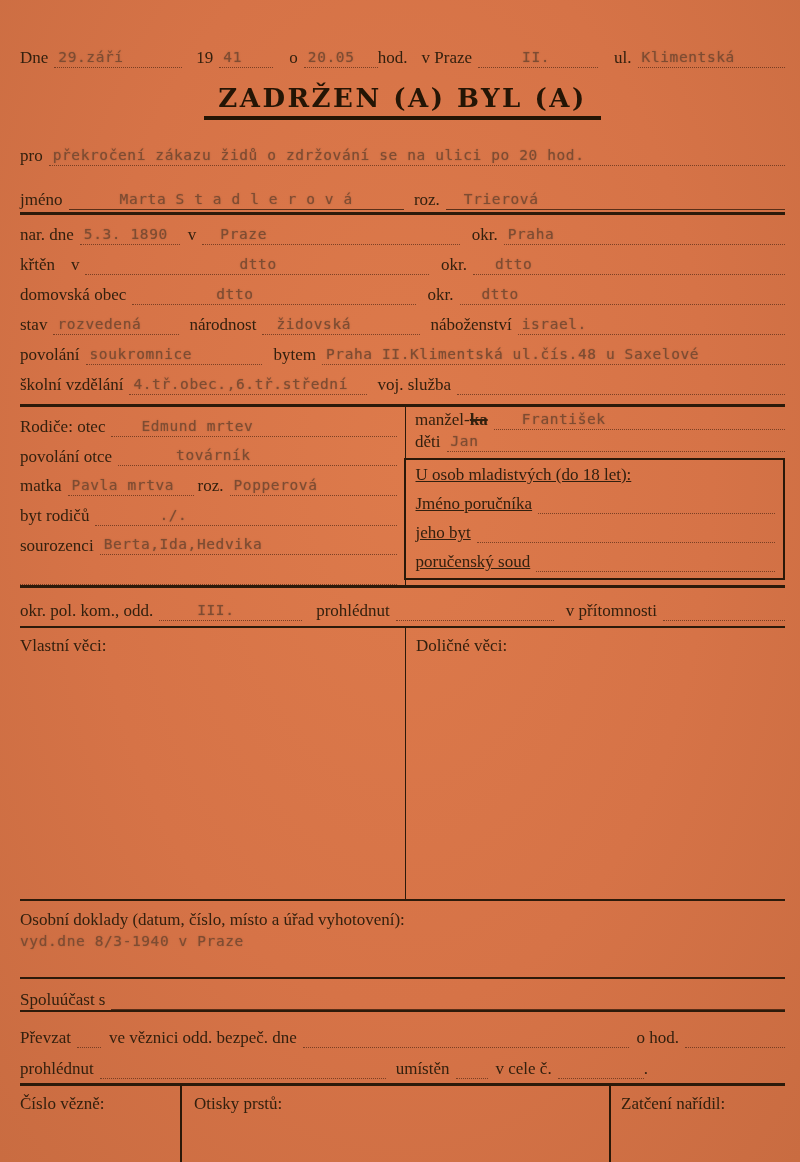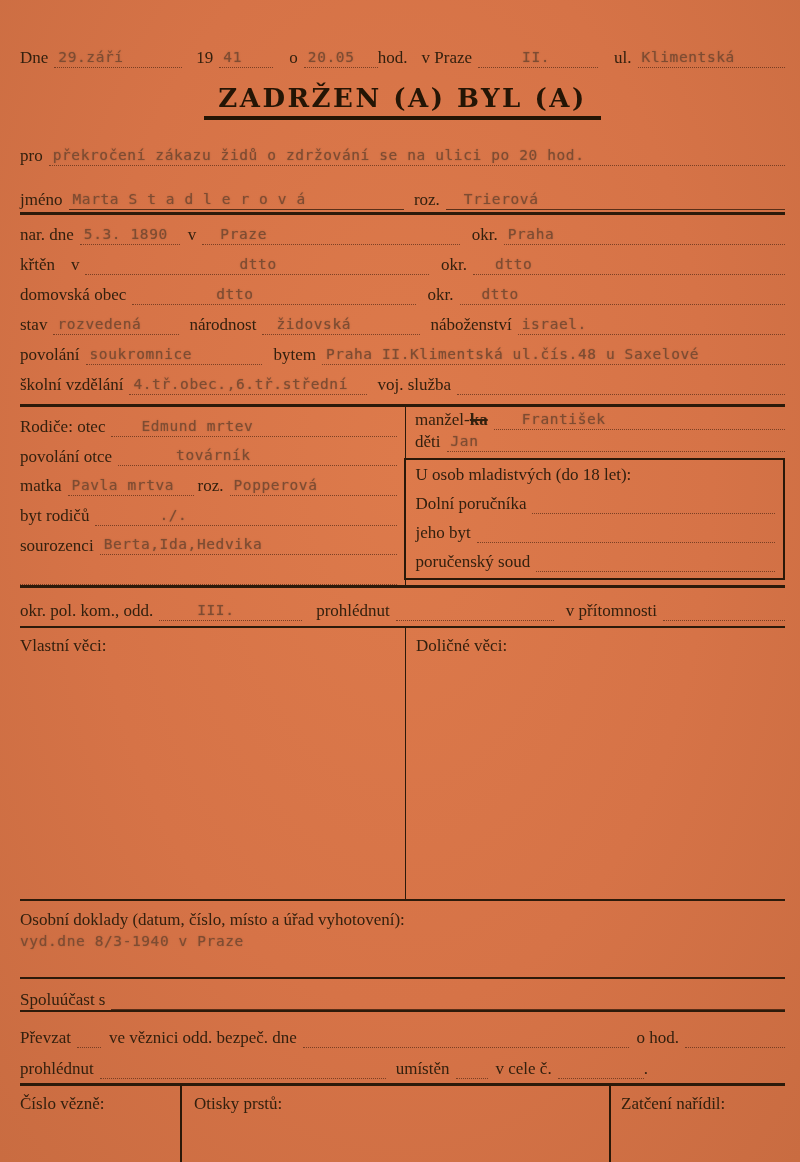--- a/index.html
+++ b/index.html
@@ -49,21 +49,21 @@
   }
   .sec-pro{height:46px;}
   .sec-jmeno{height:49px;}
   .ident-row{height:30px;}
   .sec-family{height:178px;display:flex;}
   .fam-left{flex:0 0 385px;display:flex;flex-direction:column;padding-right:8px;box-sizing:border-box;}
   .fam-right{flex:1 1 auto;border-left:1.5px solid #2c1a0a;display:flex;flex-direction:column;padding-left:9px;box-sizing:border-box;}
   .fam-row{height:30px;display:flex;align-items:flex-end;}
   .minors-box{
     border:2.5px solid #2a1808;margin:6px 0 5px -11.5px;padding:2px 8px 6px 10px;
-    display:flex;flex-direction:column;flex:1 1 auto;
+    display:flex;flex-direction:column;flex:1 1 auto;text-decoration:underline;
   }
   .minors-title{font-size:17px;padding-top:3px;}
   .minors-row{height:29px;display:flex;align-items:flex-end;}
   .sec-provedl{height:30px;}
   .sec-kom{height:33px;margin-bottom:5px;}
   .sec-items{height:271px;display:flex;margin-top:0;}
   .items-left{flex:0 0 385px;padding-top:8px;box-sizing:border-box;}
   .items-right{flex:1 1 auto;border-left:1.5px solid #2c1a0a;padding:8px 0 0 10px;box-sizing:border-box;}
   .sec-docs{height:76px;padding-top:9px;box-sizing:border-box;font-size:17px;}
   .docs-line{display:flex;align-items:baseline;}
@@ -101,21 +101,21 @@
   </div>
 
   <div class="sec-pro row">
     <span class="lbl">pro</span>
     <span class="fill"><span class="typed">překročení zákazu židů o zdržování se na ulici po 20 hod.</span></span>
   </div>
 
   <div class="sec-jmeno">
     <div class="row" style="height:44px;">
       <span class="lbl">jméno</span>
-      <span class="fill solid" style="flex:1.35;"><span class="typed">Marta  S t a d l e r o v á</span></span>
+      <span class="fill solid" style="flex:1.35;text-align:center;"><span class="typed">Marta  S t a d l e r o v á</span></span>
       <span class="lbl" style="padding-left:10px;">roz.</span>
       <span class="fill solid"><span class="typed" style="padding-left:14px;">Trierová</span></span>
     </div>
     <div class="rule-heavy" style="margin-top:2px;"></div>
   </div>
 
   <div class="row ident-row">
     <span class="lbl">nar. dne</span>
     <span class="fill fw" style="flex-basis:92px;"><span class="typed">5.3. 1890</span></span>
     <span class="lbl" style="padding-left:8px;">v</span>
@@ -197,21 +197,21 @@
         <span class="lbl"><span>manžel-</span><span class="struck">ka</span></span>
         <span class="fill"><span class="typed" style="padding-left:24px;">František</span></span>
       </div>
       <div class="fam-row">
         <span class="lbl">děti</span>
         <span class="fill"><span class="typed">Jan</span></span>
       </div>
       <div class="minors-box">
         <div class="minors-title">U osob mladistvých (do 18 let):</div>
         <div class="minors-row">
-          <span class="lbl">Dolní poručníka</span>
+          <span class="lbl">Jméno poručníka</span>
           <span class="fill"></span>
         </div>
         <div class="minors-row">
           <span class="lbl">jeho byt</span>
           <span class="fill"></span>
         </div>
         <div class="minors-row">
           <span class="lbl">poručenský soud</span>
           <span class="fill"></span>
         </div>

